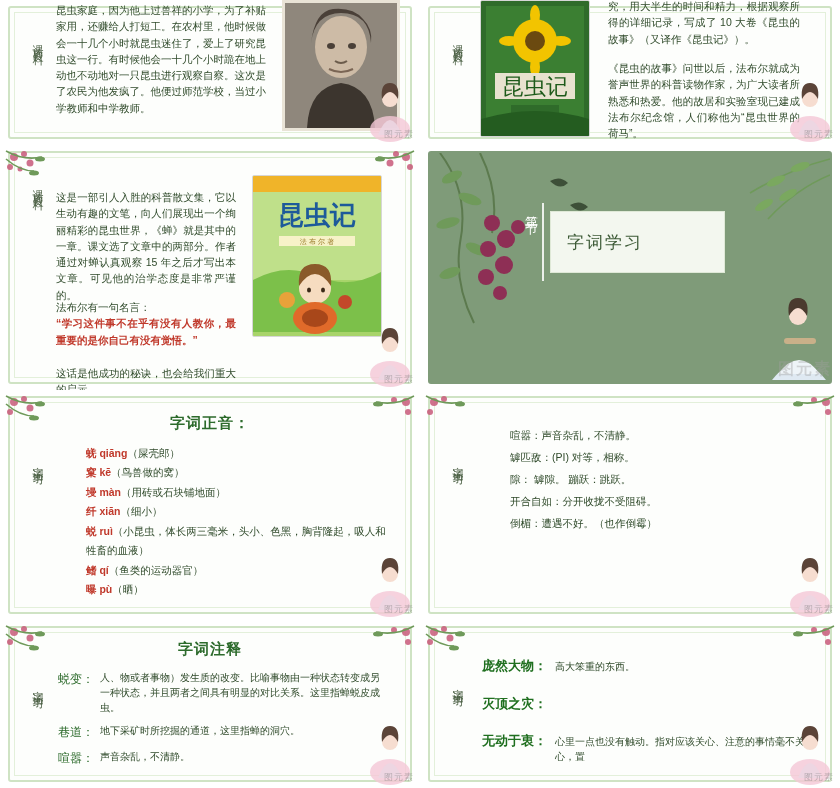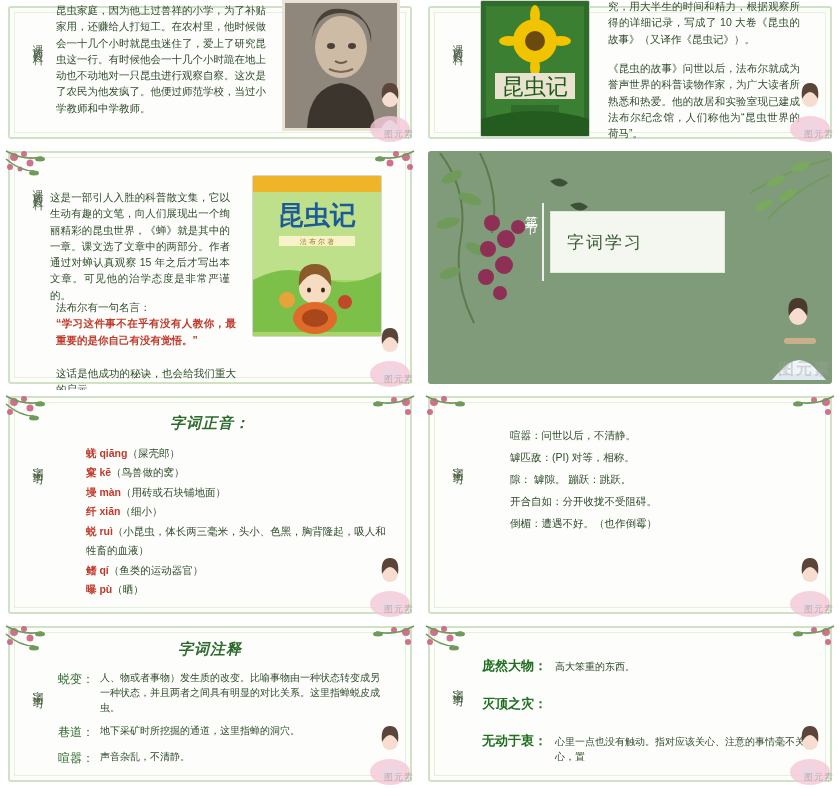--- a/index.html
+++ b/index.html
@@ -61,21 +61,20 @@
     color: #2f4a2a;
     line-height: 1.55;
     text-align: justify;
   }
   .title-center {
     text-align: center;
     font-size: 15px;
     font-weight: bold;
     color: #2d6b2c;
     letter-spacing: 1px;
-    font-style: italic;
   }
   
   .corner {
     position: absolute;
     width: 62px;
     height: 48px;
     pointer-events: none;
   }
   .corner svg { width: 100%; height: 100%; display:block;}
   
@@ -305,21 +304,21 @@
               <path d="M2 2 Q20 12 38 8"></path>
             </g>
             <g fill="#6f9a5a">
               <ellipse cx="36" cy="10" rx="5" ry="2.5"></ellipse>
             </g>
           </svg>
       </div>
 
       <div class="sidebar-label">课前资料</div>
 
-      <div class="col-text" style="left:40px; top:36px; width:180px;">这是一部引人入胜的科普散文集，它以生动有趣的文笔，向人们展现出一个绚丽精彩的昆虫世界，《蝉》就是其中的一章。课文选了文章中的两部分。作者通过对蝉认真观察 15 年之后才写出本文章。可见他的治学态度是非常严谨的。</div>
+      <div class="col-text" style="left:46px; top:36px; width:180px;">这是一部引人入胜的科普散文集，它以生动有趣的文笔，向人们展现出一个绚丽精彩的昆虫世界，《蝉》就是其中的一章。课文选了文章中的两部分。作者通过对蝉认真观察 15 年之后才写出本文章。可见他的治学态度是非常严谨的。</div>
       <div class="col-text" style="left:46px; top:146px; width:180px;">法布尔有一句名言：</div>
       <div class="col-text quote-red" style="left:46px; top:162px; width:180px; line-height:1.6;">“学习这件事不在乎有没有人教你，最重要的是你自己有没有觉悟。”</div>
       <div class="col-text" style="left:46px; top:212px; width:180px;">这话是他成功的秘诀，也会给我们重大的启示。</div>
 
       <div class="book-cover" style="left:242px; top:22px; width:128px; height:160px;">
         <svg viewBox="0 0 128 160" width="128" height="160">
           <rect width="128" height="160" fill="#bfe08a"></rect>
           <rect x="0" y="0" width="128" height="16" fill="#f0b429"></rect>
           <rect x="0" y="104" width="128" height="56" fill="#a8d46a"></rect>
           <path d="M0 104 q32 -18 64 -4 q32 14 64 -4 v60 H0Z" fill="#7cc04a"></path>
@@ -504,21 +503,21 @@
             </g>
             <g fill="#6f9a5a">
               <ellipse cx="38" cy="10" rx="5" ry="2.5"></ellipse>
             </g>
           </svg>
       </div>
 
       <div class="sidebar-label" style="top:60px;">字词学习</div>
 
       <div class="defs-list" style="left:80px; top:26px; width:300px;">
-        <div>喧嚣：问世以后，不清静。</div>
+        <div>喧嚣：声音杂乱，不清静。</div>
         <div>罅匹敌：(PI) 对等，相称。</div>
         <div>隙：   罅隙。            蹦跃：跳跃。</div>
         <div>开合自如：分开收拢不受阻碍。</div>
         <div>倒楣：遭遇不好。（也作倒霉）</div>
       </div>
     </div>
     <div class="girl" style="right:2px; bottom:2px;">
       <svg viewBox="0 0 56 70">
           <ellipse cx="28" cy="56" rx="20" ry="13" fill="#f4c7d6" opacity=".8"></ellipse>
           <circle cx="28" cy="26" r="8" fill="#f6ddd0"></circle>

